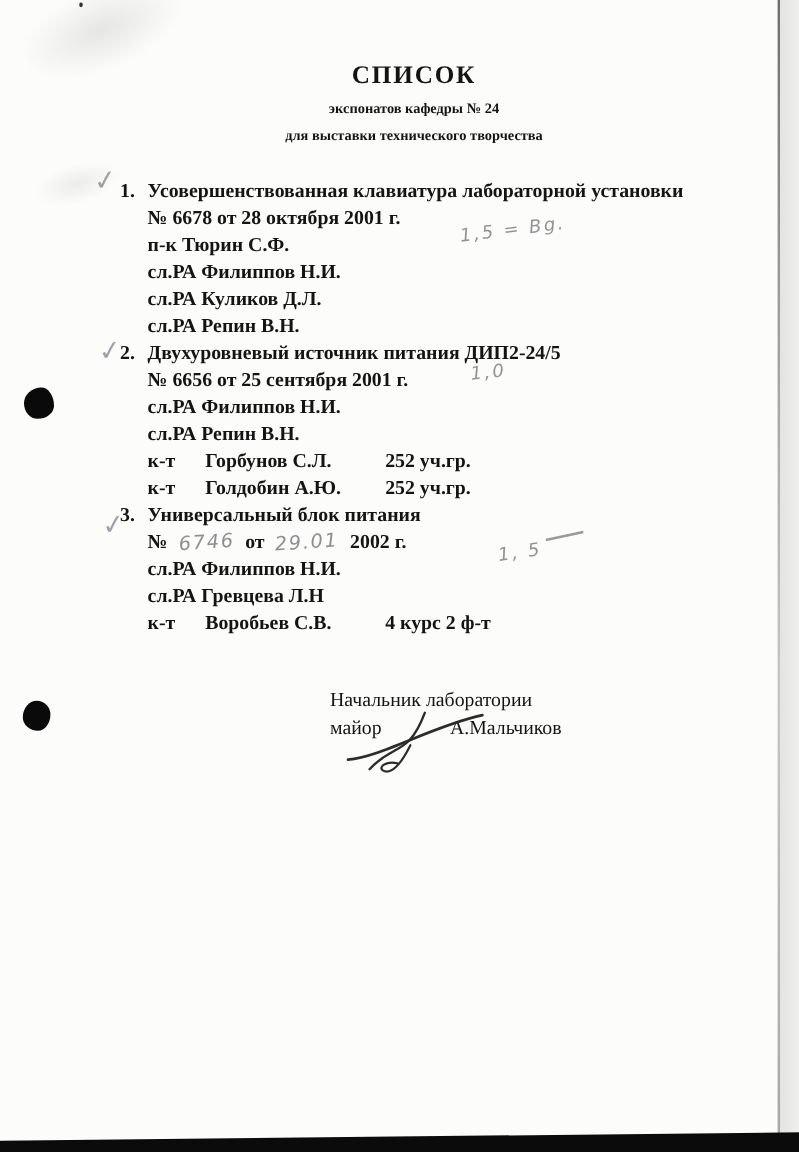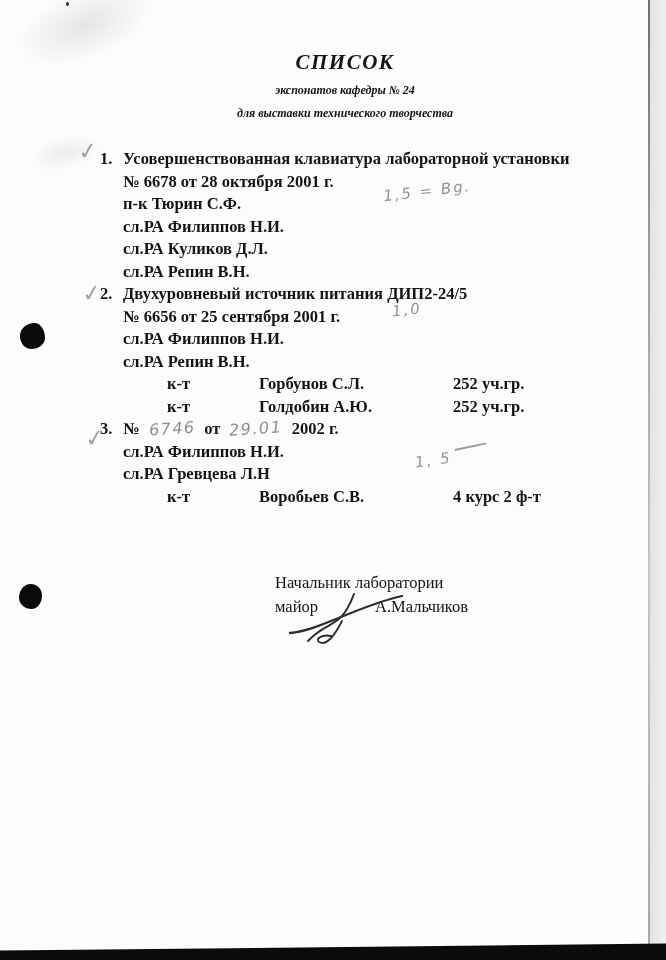--- a/index.html
+++ b/index.html
@@ -2,31 +2,31 @@
 <html><head>
 <meta charset="utf-8">
 <style>
   html,body{margin:0;padding:0;background:#e9e9e7;}
   .page{
     position:relative;width:666px;height:960px;margin:0 auto;
     background:#fcfcfa;overflow:hidden;
     font-family:"Liberation Serif",serif;color:#141414;
   }
   
-  .header{position:absolute;top:50px;left:30px;width:630px;text-align:center;font-weight:700;font-style:italic;}
+  .header{position:absolute;top:50px;left:30px;width:630px;text-align:center;font-weight:700;}
   .title{font-size:21px;letter-spacing:1.5px;margin-bottom:4px;}
   .sub{font-size:12px;line-height:23px;}
   
   .list{position:absolute;top:148px;left:100px;width:530px;
         font-size:16.5px;font-weight:700;line-height:22.5px;}
   .item{display:flex;}
   .num{width:23px;flex:0 0 23px;}
   .lines{flex:1;}
   .line{white-space:nowrap;}
-  .col{display:inline-block;margin-left:44px;}
+  .col{display:inline-block;}
   .col.c0{width:48px;}
   .col.c1{width:150px;}
   .hw-inline{
     font-family:"DejaVu Sans",sans-serif;font-style:italic;font-weight:400;
     color:#8f8f92;font-size:16px;letter-spacing:1.5px;
     display:inline-block;transform:rotate(-4deg);margin:0 9px;
   }
   
   .hw-note{
     position:absolute;font-family:"DejaVu Sans",sans-serif;font-style:italic;
@@ -101,20 +101,21 @@
           <div class="line">№ 6656 от 25 сентября 2001 г.</div>
           <div class="line">сл.РА Филиппов Н.И.</div>
           <div class="line">сл.РА Репин В.Н.</div>
           <div class="line"><span class="col c0">к-т</span><span class="col c1">Горбунов С.Л.</span><span class="col c2">252 уч.гр.</span></div>
           <div class="line"><span class="col c0">к-т</span><span class="col c1">Голдобин А.Ю.</span><span class="col c2">252 уч.гр.</span></div>
         </div>
       </div>
       <div class="item">
         <div class="num">3.</div>
         <div class="lines">
+          <div class="line">Универсальный блок питания</div>
           <div class="line"><span>№</span><span class="hw-inline">6746</span><span>от</span><span class="hw-inline">29.01</span><span>2002 г.</span></div>
           <div class="line">сл.РА Филиппов Н.И.</div>
           <div class="line">сл.РА Гревцева Л.Н</div>
           <div class="line"><span class="col c0">к-т</span><span class="col c1">Воробьев С.В.</span><span class="col c2">4 курс 2 ф-т</span></div>
         </div>
       </div>
     </div>
 
   <span class="hw-note note1">1,5 = Вg.</span>
   <span class="hw-note note2">1,0</span>

